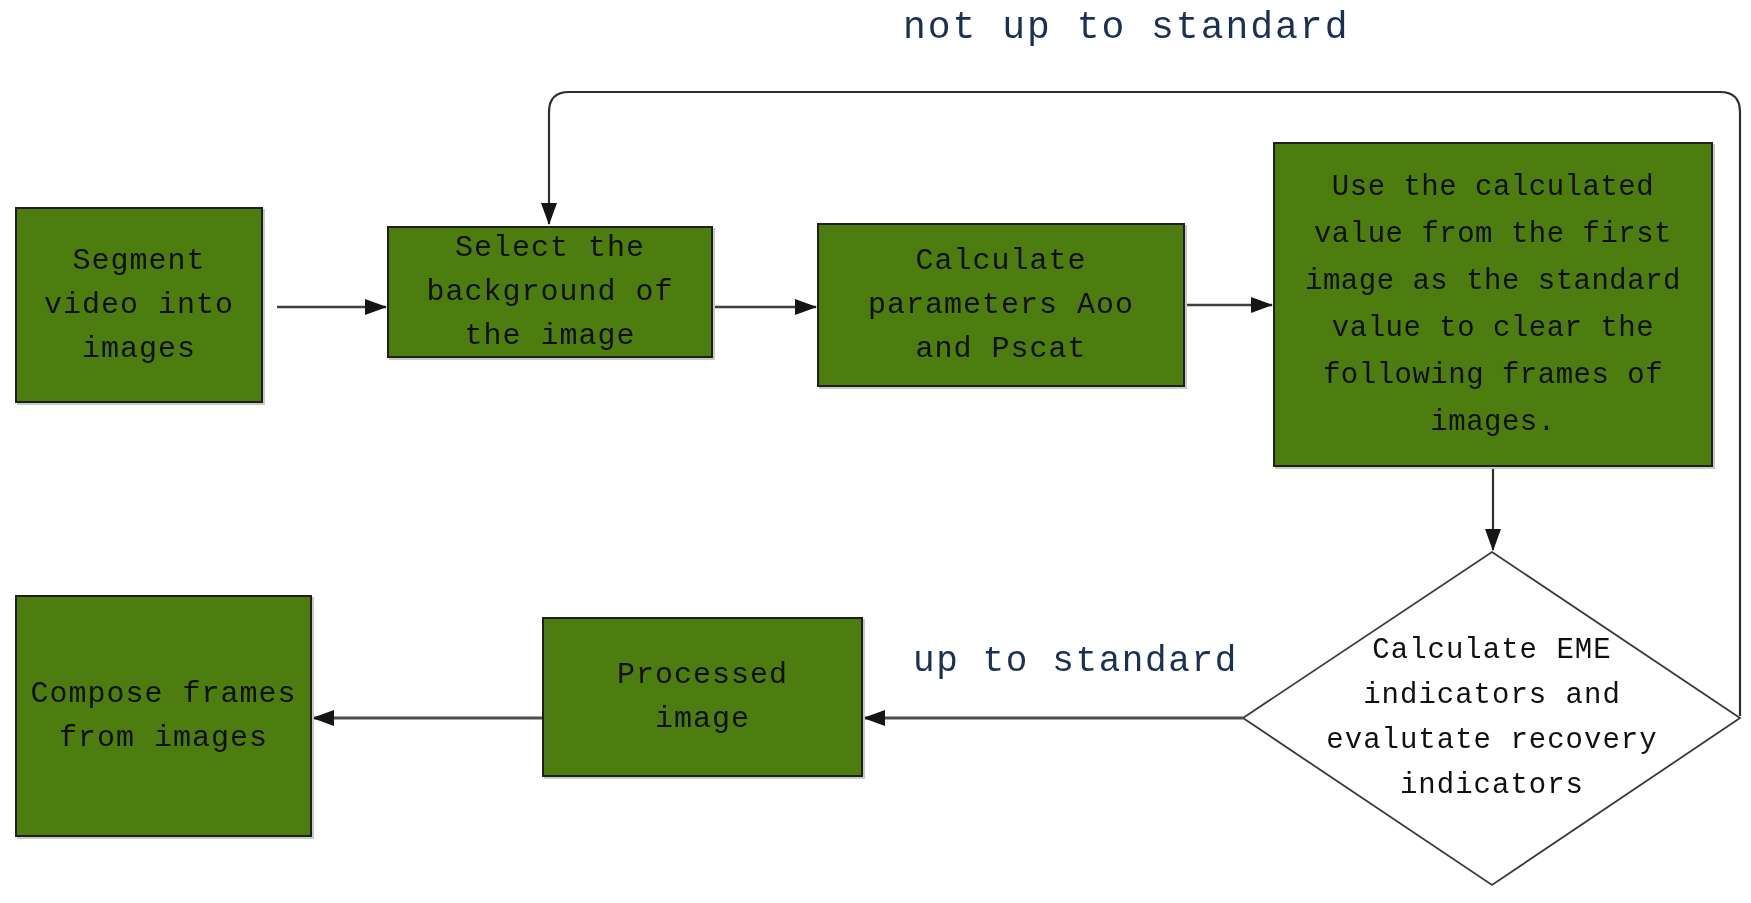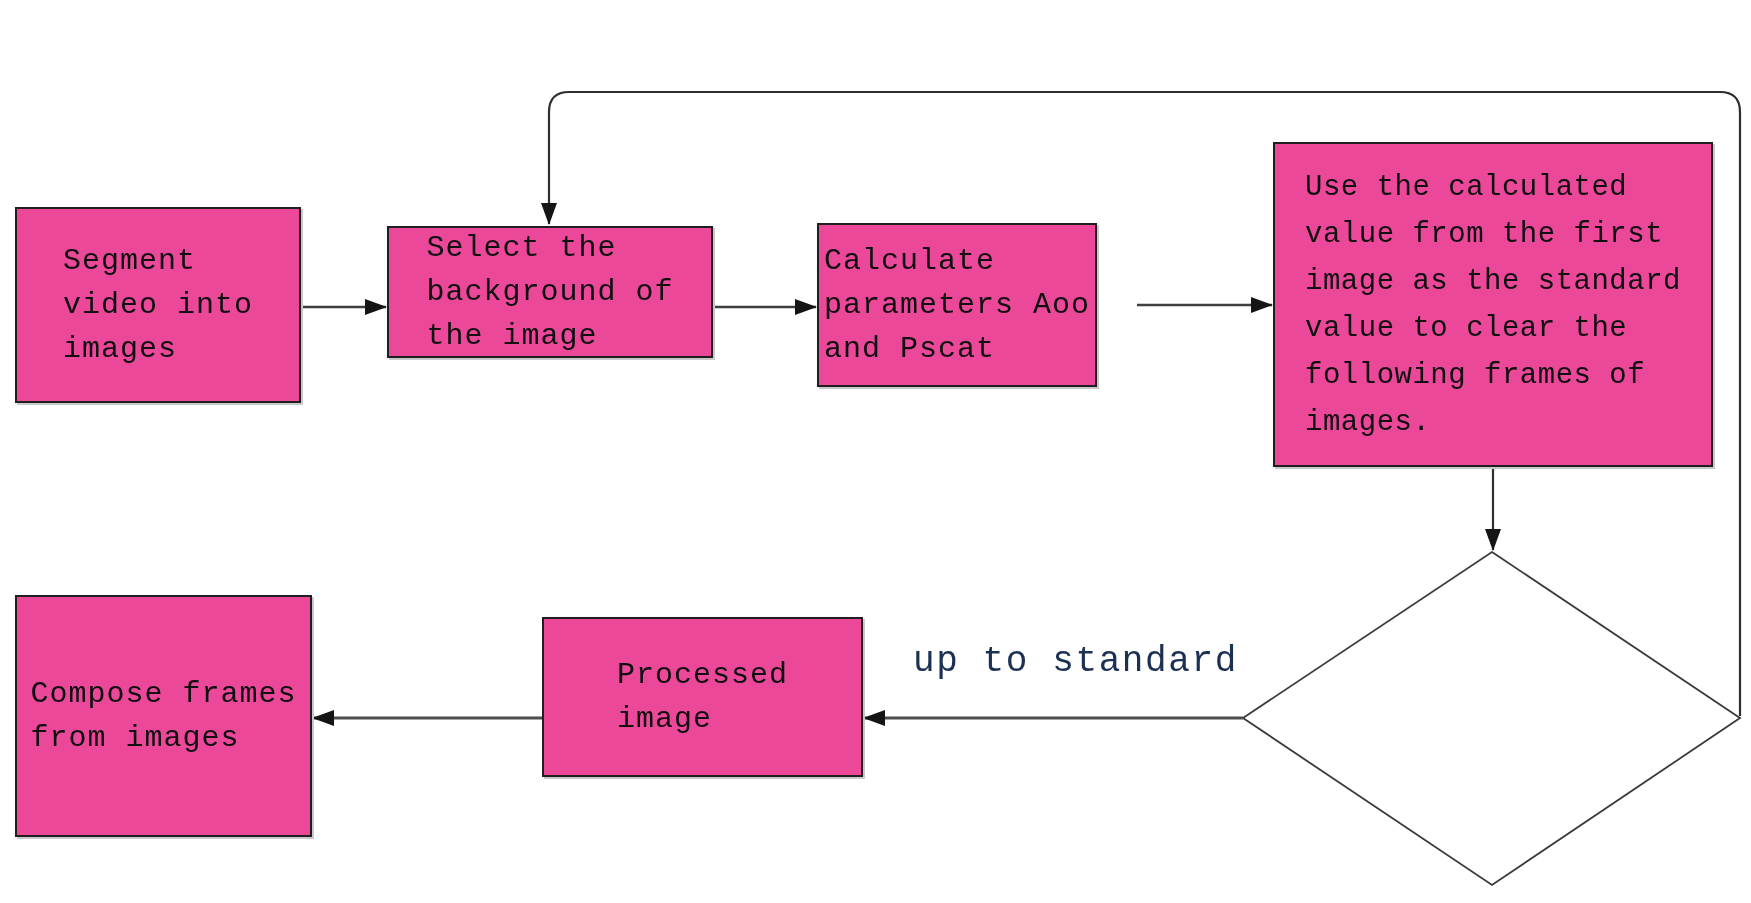--- a/index.html
+++ b/index.html
@@ -8,30 +8,31 @@
     width:1751px;height:903px;
     background:#ffffff;
     font-family:"Liberation Mono","DejaVu Sans Mono",monospace;
     overflow:hidden;
   }
   .layer{position:absolute;left:0;top:0;width:1751px;height:903px;}
   .node{
     position:absolute;
     box-sizing:border-box;
     display:flex;align-items:center;justify-content:center;
+    text-align:center;
     white-space:pre-line;
     border:2px solid #1f1f1f;
-    background:#ec4899;
+    background:#4d7c0f;
     color:#101010;
     font-size:30px;line-height:44px;letter-spacing:1px;
     box-shadow:2px 2px 0 #c9c9c9;
   }
-  .node-segment   {left:15px;  top:207px; width:286px; height:196px;}
+  .node-segment   {left:15px;  top:207px; width:248px; height:196px;}
   .node-select    {left:387px; top:226px; width:326px; height:132px;}
-  .node-calc      {left:817px; top:223px; width:280px; height:164px;}
+  .node-calc      {left:817px; top:223px; width:368px; height:164px;}
   .node-use       {left:1273px;top:142px; width:440px; height:325px;
                    font-size:29px;line-height:47px;letter-spacing:0.5px;}
   .node-processed {left:542px; top:617px; width:321px; height:160px;}
   .node-compose   {left:15px;  top:595px; width:297px; height:242px;}
   .decision-text{
     position:absolute;
     left:1312px;top:628px;width:360px;height:180px;
     display:flex;align-items:center;justify-content:center;
     text-align:center;white-space:pre-line;
     color:#101010;font-size:29px;line-height:45px;letter-spacing:1px;
@@ -92,17 +93,22 @@
 value to clear the
 following frames of
 images.</div>
 
   <div class="node node-processed">Processed
 image</div>
 
   <div class="node node-compose">Compose frames
 from images</div>
 
+  <div class="decision-text">Calculate EME
+indicators and
+evalutate recovery
+indicators</div>
 
+  <div class="edge-label label-not-up">not up to standard</div>
 
   <div class="edge-label label-up">up to standard</div>
 
 </div>
 
 </body></html>

